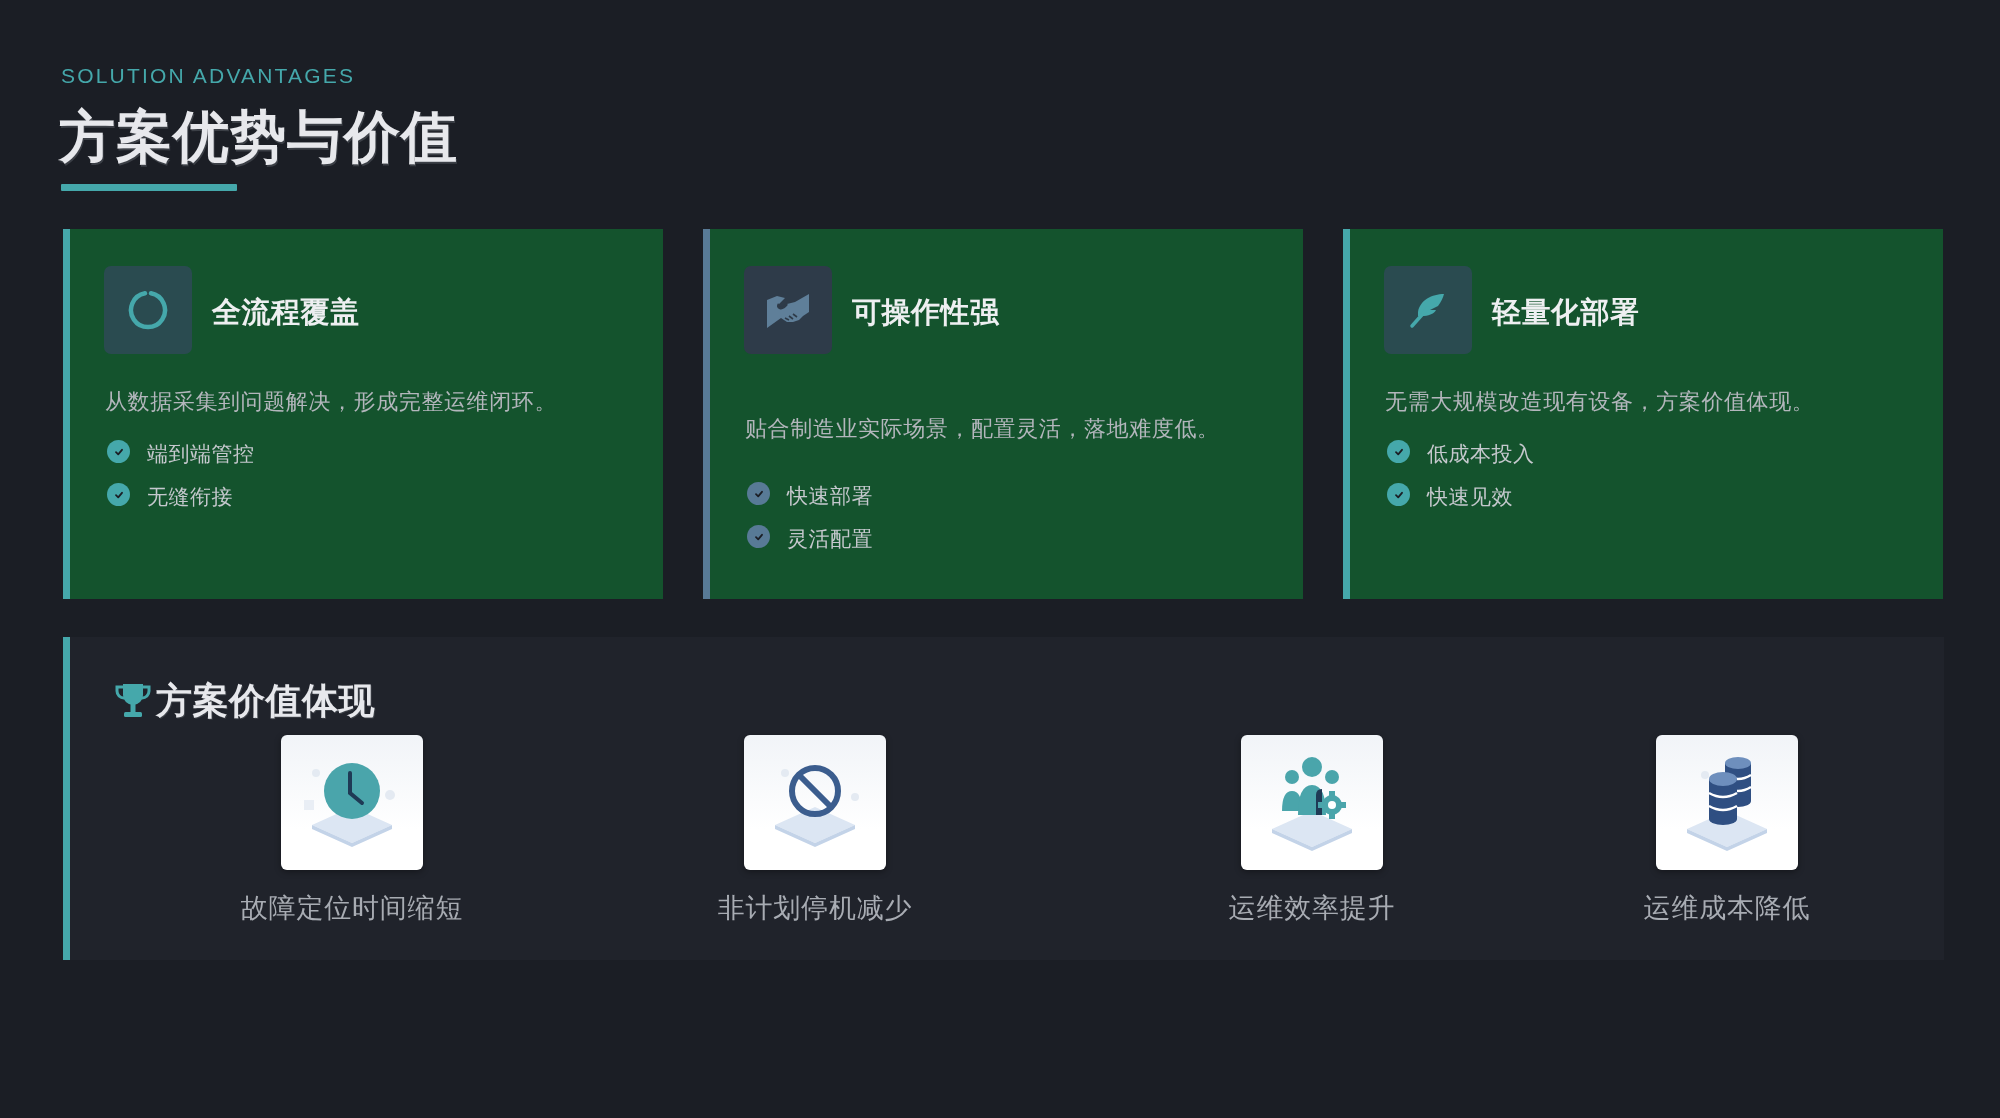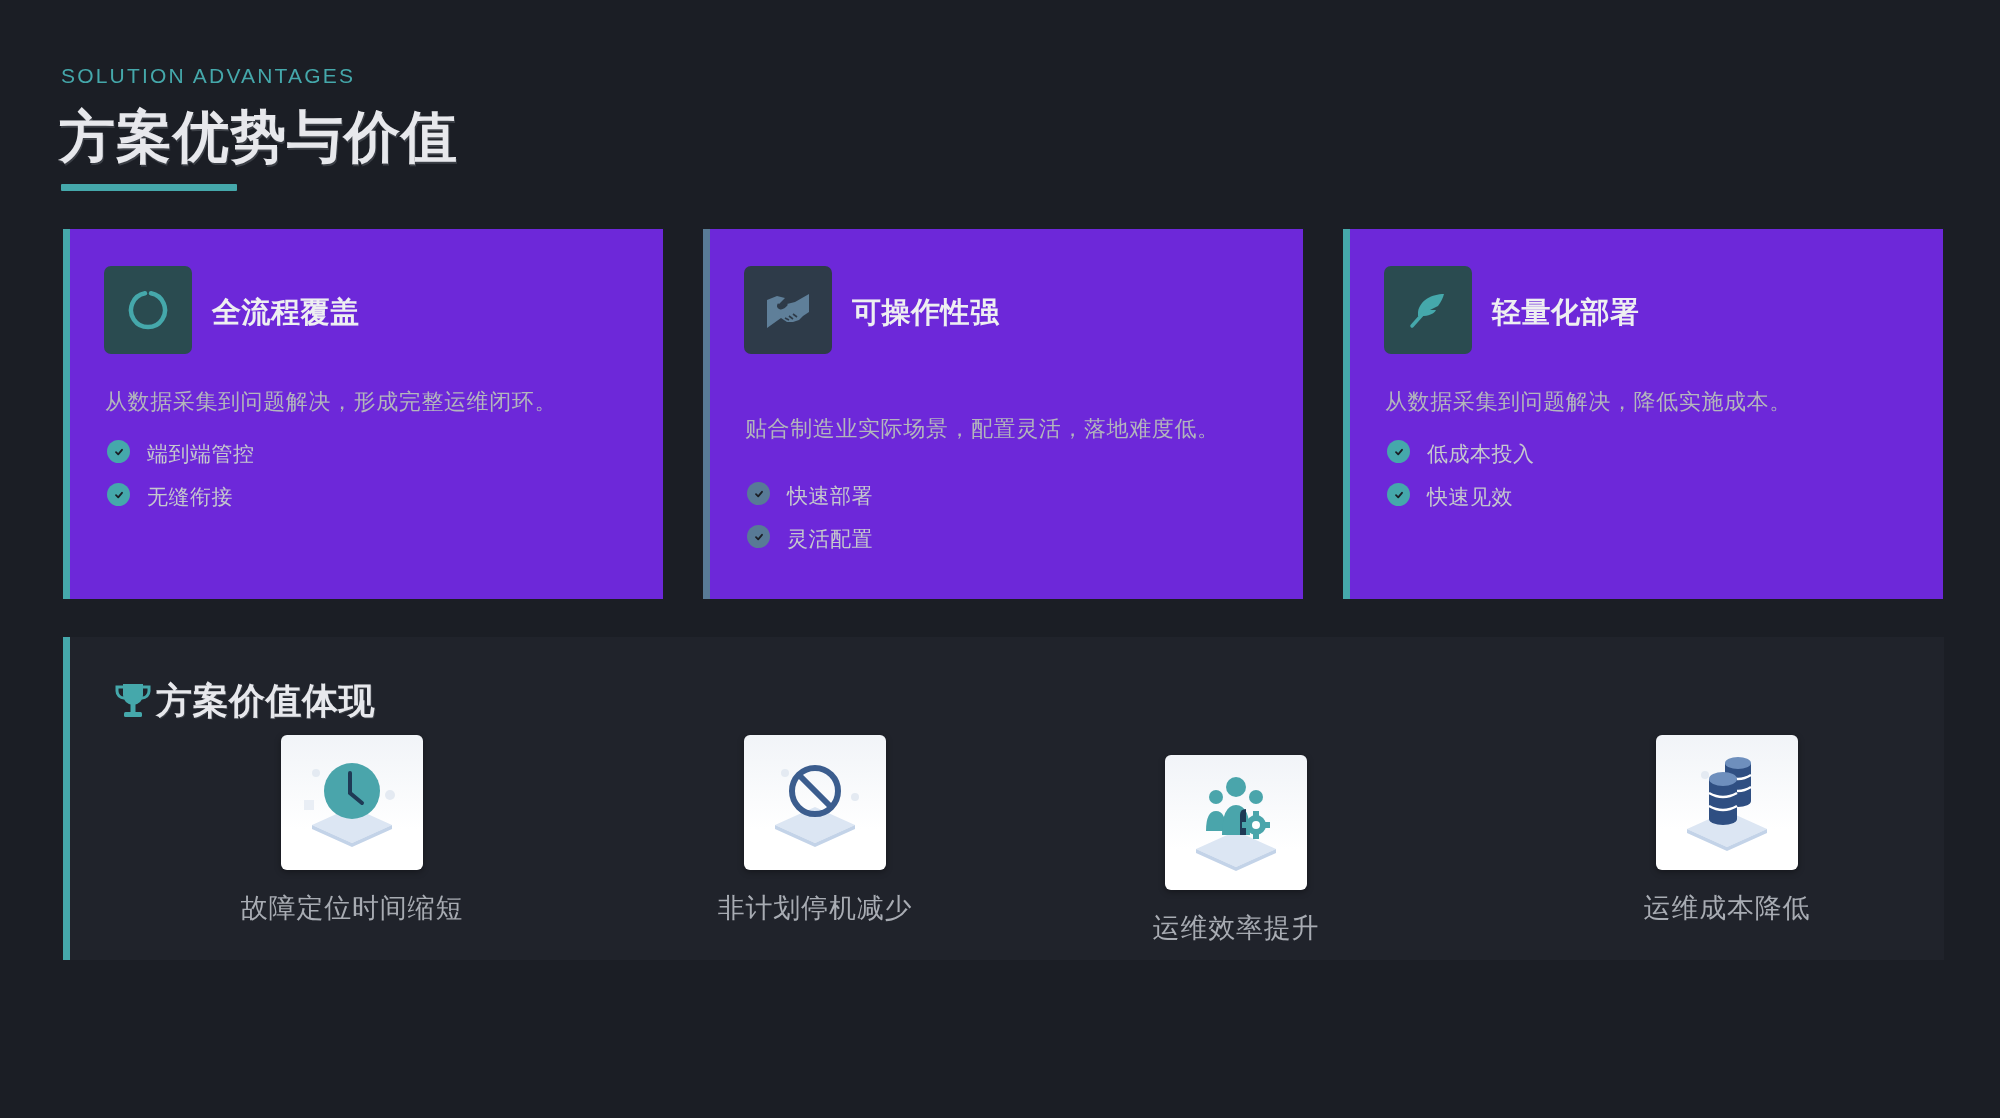--- a/index.html
+++ b/index.html
@@ -3,21 +3,21 @@
 <meta charset="utf-8">
 <style>
   * { box-sizing: border-box; margin: 0; padding: 0; }
   html, body { width: 2000px; height: 1118px; background: #1b1e25; overflow: hidden; }
   body { position: relative; font-family: "DejaVu Sans", "Liberation Sans", sans-serif; color: #e6e7ea; }
 
   .subtitle { position: absolute; left: 61px; top: 64px; font-family: "Liberation Sans", "DejaVu Sans", sans-serif; font-size: 21px; letter-spacing: 2.2px; color: #45a8ab; font-weight: 500; }
   .title { position: absolute; left: 59px; top: 100px; font-size: 56px; font-weight: 900; color: #e7e8ec; letter-spacing: 1px; text-shadow: 1px 2px 0 #3b3f46; }
   .title-bar { position: absolute; left: 61px; top: 184px; width: 176px; height: 7px; background: #45a8ab; border-radius: 1px; }
 
-  .card { position: absolute; top: 229px; width: 600px; height: 370px; background: #6d28d9; border-left: 7px solid #45a8ab; }
+  .card { position: absolute; top: 229px; width: 600px; height: 370px; background: #14532d; border-left: 7px solid #45a8ab; }
   .card.blue { border-left-color: #587a96; }
   .card .icon-box { position: absolute; left: 34px; top: 37px; width: 88px; height: 88px; border-radius: 7px; background: #2a4b50; display: flex; align-items: center; justify-content: center; }
   .card.blue .icon-box { background: #2e3b49; }
   .card .card-title { position: absolute; left: 142px; top: 64px; font-size: 29px; font-weight: bold; color: #eeeff1; letter-spacing: 0.5px; }
   .card .card-desc { position: absolute; left: 35px; font-size: 22px; color: #b3b6bc; letter-spacing: 0.6px; white-space: nowrap; }
   .card .features { position: absolute; left: 37px; list-style: none; }
   .card .feature { display: flex; height: 43px; }
   .card .check { width: 23px; height: 23px; border-radius: 50%; background: #45a8ab; display: flex; align-items: center; justify-content: center; margin-right: 17px; flex-shrink: 0; }
   .card.blue .check { background: #587a96; }
   .card .feature-label { font-size: 21px; color: #c5c8cd; letter-spacing: 0.5px; }
@@ -95,21 +95,21 @@
 </div>
 
 <div class="card" style="left:1343px;">
   <div class="icon-box">
     <svg width="40" height="40" viewBox="0 0 40 40">
       <path d="M36 4 C24 4 12 10 10 22 L10 26 L14 26 C20 26 26 24 28 20 L22 20 L30 16 C33 12 35 8 36 4 Z" fill="#45a8ab"></path>
       <path d="M4 36 L20 18" stroke="#45a8ab" stroke-width="3.5" stroke-linecap="round"></path>
     </svg>
   </div>
   <div class="card-title">轻量化部署</div>
-  <div class="card-desc" style="top:158px;">从数据采集到问题解决，降低实施成本。</div>
+  <div class="card-desc" style="top:158px;">无需大规模改造现有设备，方案价值体现。</div>
   <ul class="features" style="top:211px;">
     <li class="feature">
       <span class="check">
           <svg width="12" height="12" viewBox="0 0 12 12">
             <path d="M3 6.2 L5.2 8.3 L9 3.8" fill="none" stroke="#1b1e25" stroke-width="1.8" stroke-linecap="round" stroke-linejoin="round"></path>
           </svg>
         </span>
       <span class="feature-label">低成本投入</span>
     </li>
     <li class="feature">
@@ -159,21 +159,21 @@
         <circle cx="24" cy="28" r="4" fill="#e4eaf2"></circle>
         <circle cx="98" cy="50" r="5" fill="#e4eaf2"></circle>
         <rect x="12" y="55" width="10" height="10" fill="#e9eef5"></rect>
         <circle cx="60" cy="46" r="28" fill="#4aa5ab"></circle>
         <path d="M58 28 L58 48 L70 58" fill="none" stroke="#1f3a55" stroke-width="4" stroke-linecap="round"></path>
       </svg>
     </div>
     <div class="value-label">故障定位时间缩短</div>
   </div>
 
-  <div class="value-item" style="left:1016px;margin-top:20px;">
+  <div class="value-item" style="left:1092px;">
     <div class="value-tile">
       <svg width="120" height="115" viewBox="0 0 120 115">
         <path d="M60 66 L100 84 L60 102 L20 84 Z" fill="#dce6f3"></path>
         <path d="M20 84 L60 102 L100 84 L100 88 L60 106 L20 88 Z" fill="#c3d3e8"></path>
         <circle cx="60" cy="22" r="10" fill="#4aa5ab"></circle>
         <circle cx="40" cy="32" r="7" fill="#4aa5ab"></circle>
         <circle cx="80" cy="32" r="7" fill="#4aa5ab"></circle>
         <path d="M30 66 Q30 46 40 46 Q50 46 50 66 Z" fill="#4aa5ab"></path>
         <path d="M46 70 Q46 40 60 40 Q74 40 74 70 Z" fill="#4aa5ab"></path>
         <path d="M64 50 Q64 44 70 44 L70 70 L64 70 Z" fill="#1f3a55"></path>

